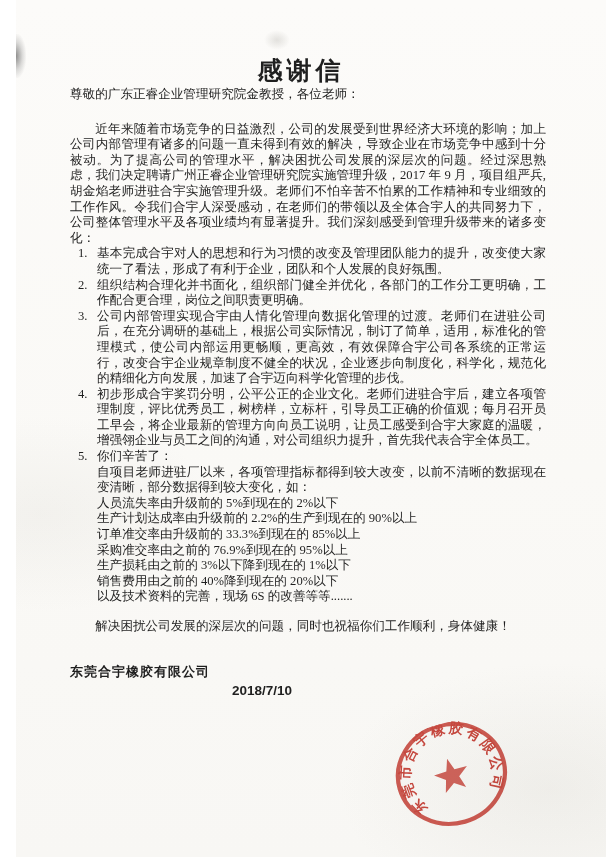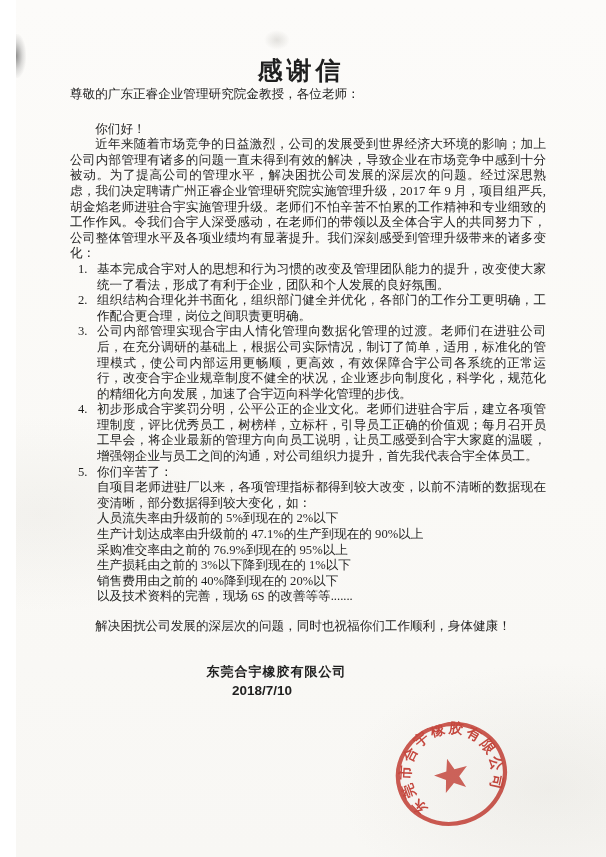--- a/index.html
+++ b/index.html
@@ -35,21 +35,21 @@
     text-align: justify;
   }
   .salutation { margin: 0 0 19px 0; }
   .para { margin: 0; text-indent: 2em; }
   .list-item { position: relative; padding-left: 27px; }
   .list-item .num { position: absolute; left: 8px; top: 0; }
   .item-detail { padding-left: 27px; }
   .metric { padding-left: 27px; white-space: nowrap; }
   .closing-block { margin-top: 14px; }
   .signature { margin-top: 29px; }
-  .sig-company { text-align: center; padding-right: 63px; font-weight: bold; font-size: 13px; letter-spacing: 1px; }
+  .sig-company { text-align: left; padding-right: 63px; font-weight: bold; font-size: 13px; letter-spacing: 1px; }
   .sig-date { text-align: center; padding-right: 92px; font-weight: bold; font-size: 13.5px; margin-top: 4px; font-family: "Liberation Sans", "DejaVu Sans", sans-serif; }
   .stamp {
     position: absolute; left: 378px; top: 723px; width: 116px; height: 106px;
     mix-blend-mode: multiply; opacity: .9;
     transform: rotate(-16deg);
   }
   .stamp svg { display: block; width: 100%; height: 100%; }
   .seal-ring { fill: none; stroke: var(--stamp-color, #c8372d); stroke-width: 4; opacity: .9; }
   .seal-text { fill: var(--stamp-color, #c8372d); font-size: 13.5px; font-weight: bold; letter-spacing: 2.5px; font-family: "Liberation Serif", "DejaVu Serif", serif; }
   .seal-star { fill: var(--stamp-color, #c8372d); opacity: .85; }
@@ -59,21 +59,20 @@
 
 <div class="page">
   <div class="smudge-left"></div>
   <div class="smudge-title"></div>
 
   <h1 class="title">感谢信</h1>
 
   <div class="content">
     <p class="salutation">尊敬的广东正睿企业管理研究院金教授，各位老师：</p>
 
-    <p class="para">你们好！</p>
     <p class="para">近年来随着市场竞争的日益激烈，公司的发展受到世界经济大环境的影响；加上公司内部管理有诸多的问题一直未得到有效的解决，导致企业在市场竞争中感到十分被动。为了提高公司的管理水平，解决困扰公司发展的深层次的问题。经过深思熟虑，我们决定聘请广州正睿企业管理研究院实施管理升级，2017 年 9 月，项目组严兵,胡金焰老师进驻合宇实施管理升级。老师们不怕辛苦不怕累的工作精神和专业细致的工作作风。令我们合宇人深受感动，在老师们的带领以及全体合宇人的共同努力下，公司整体管理水平及各项业绩均有显著提升。我们深刻感受到管理升级带来的诸多变化：</p>
 
     <div class="changes">
       <div class="list-item">
         <span class="num">1.</span>
         <span>基本完成合宇对人的思想和行为习惯的改变及管理团队能力的提升，改变使大家统一了看法，形成了有利于企业，团队和个人发展的良好氛围。</span>
       </div>
       <div class="list-item">
         <span class="num">2.</span>
         <span>组织结构合理化并书面化，组织部门健全并优化，各部门的工作分工更明确，工作配合更合理，岗位之间职责更明确。</span>
@@ -85,21 +84,22 @@
       <div class="list-item">
         <span class="num">4.</span>
         <span>初步形成合宇奖罚分明，公平公正的企业文化。老师们进驻合宇后，建立各项管理制度，评比优秀员工，树榜样，立标杆，引导员工正确的价值观；每月召开员工早会，将企业最新的管理方向向员工说明，让员工感受到合宇大家庭的温暖，增强翎企业与员工之间的沟通，对公司组织力提升，首先我代表合宇全体员工。</span>
       </div>
       <div class="list-item">
         <span class="num">5.</span>
         <span>你们辛苦了：</span>
       </div>
       <div class="item-detail">自项目老师进驻厂以来，各项管理指标都得到较大改变，以前不清晰的数据现在变清晰，部分数据得到较大变化，如：</div>
       <div class="metric">人员流失率由升级前的 5%到现在的 2%以下</div>
-      <div class="metric">生产计划达成率由升级前的 47.1%的生产到现在的 90%以上</div>
+      <div class="metric">生产计划达成率由升级前的 2.2%的生产到现在的 90%以上</div>
+      <div class="metric">订单准交率由升级前的 33.3%到现在的 85%以上</div>
       <div class="metric">采购准交率由之前的 76.9%到现在的 95%以上</div>
       <div class="metric">生产损耗由之前的 3%以下降到现在的 1%以下</div>
       <div class="metric">销售费用由之前的 40%降到现在的 20%以下</div>
       <div class="metric">以及技术资料的完善，现场 6S 的改善等等.......</div>
     </div>
 
     <div class="closing-block">
       <p class="para">解决困扰公司发展的深层次的问题，同时也祝福你们工作顺利，身体健康！</p>
     </div>
 

